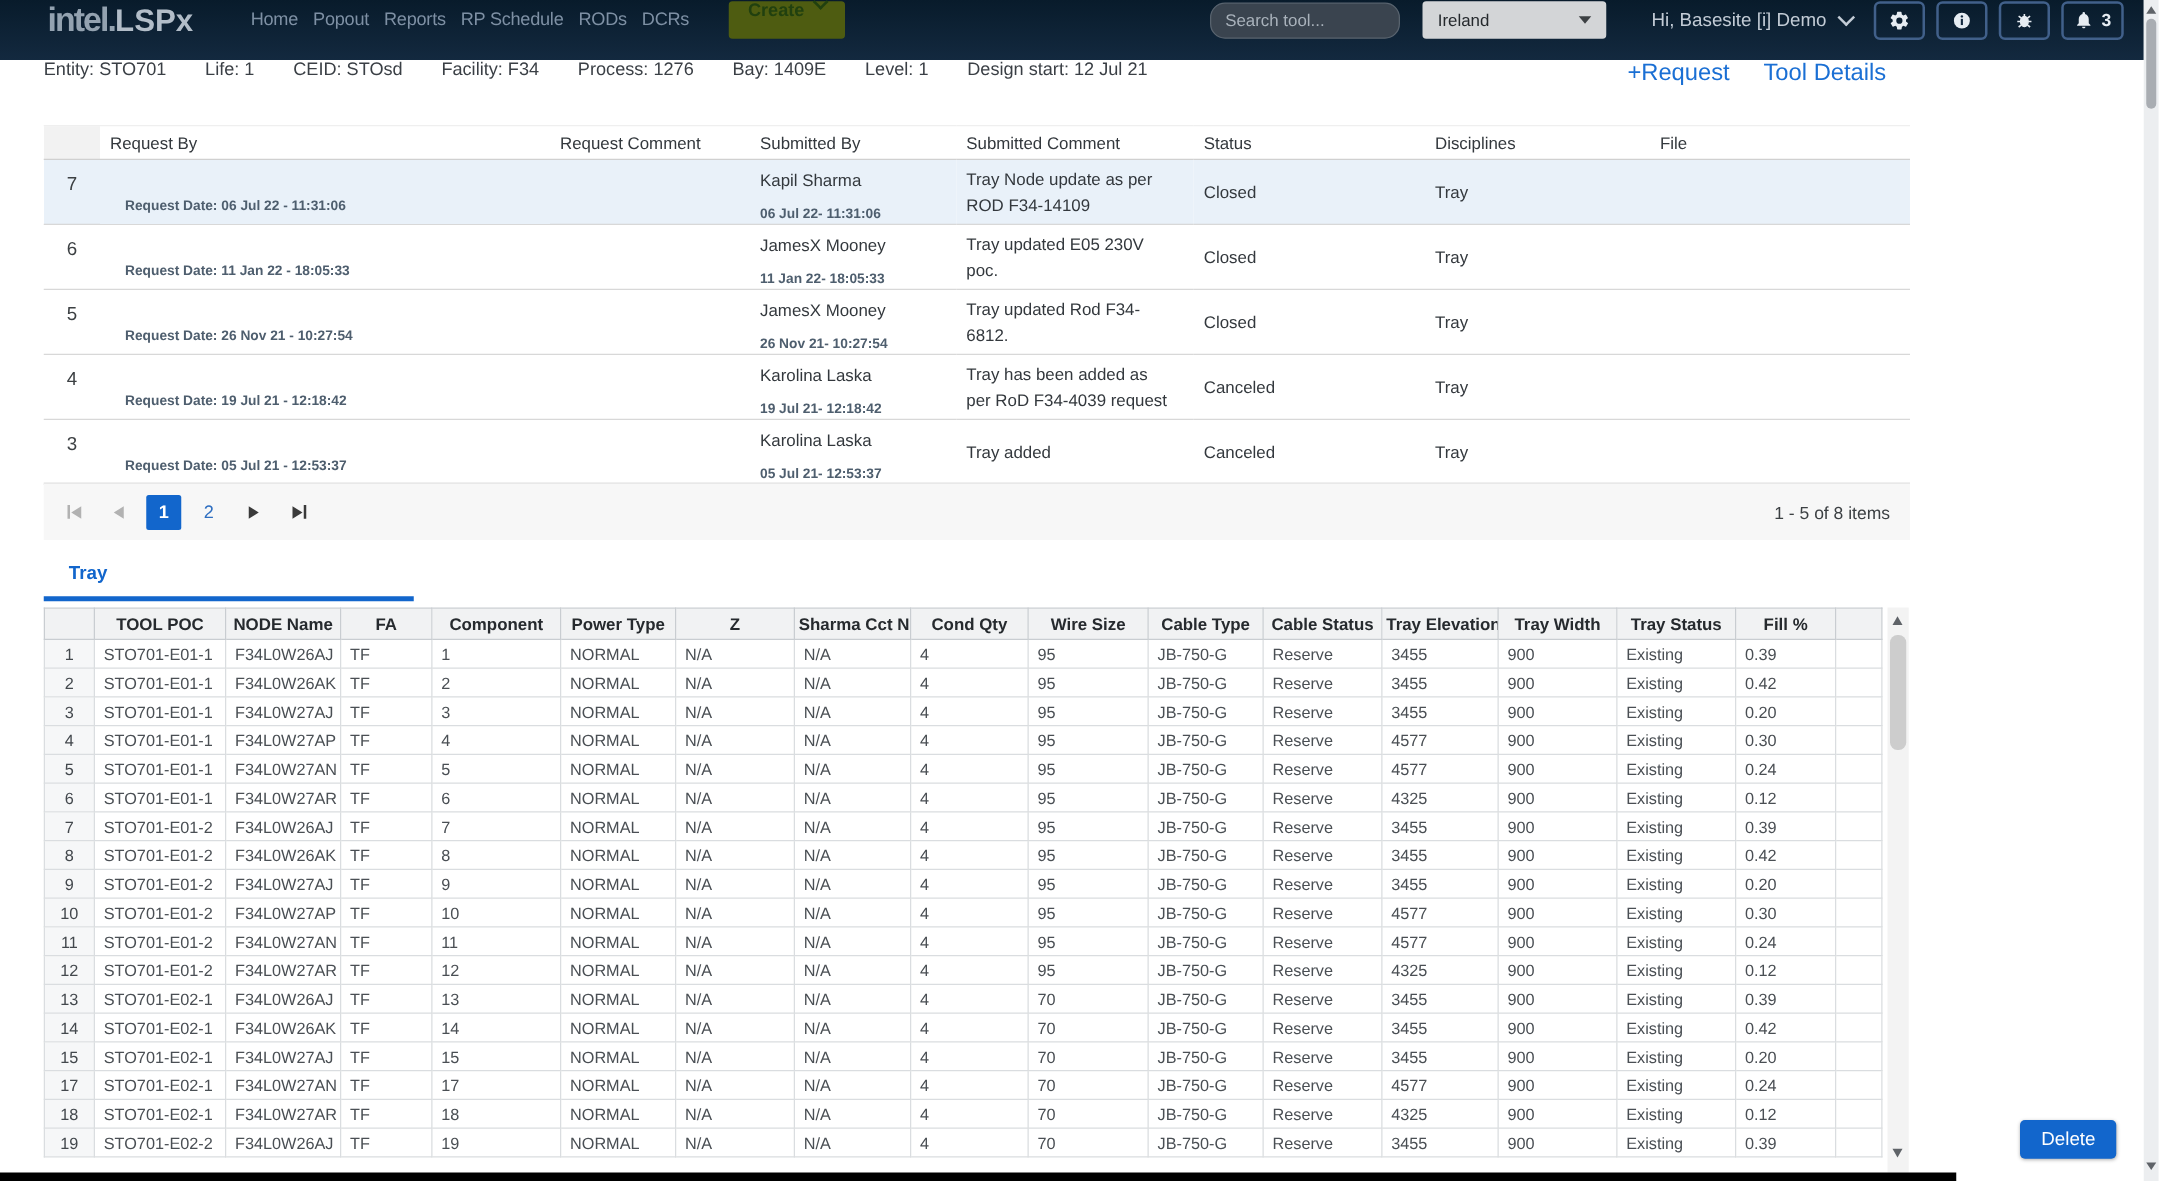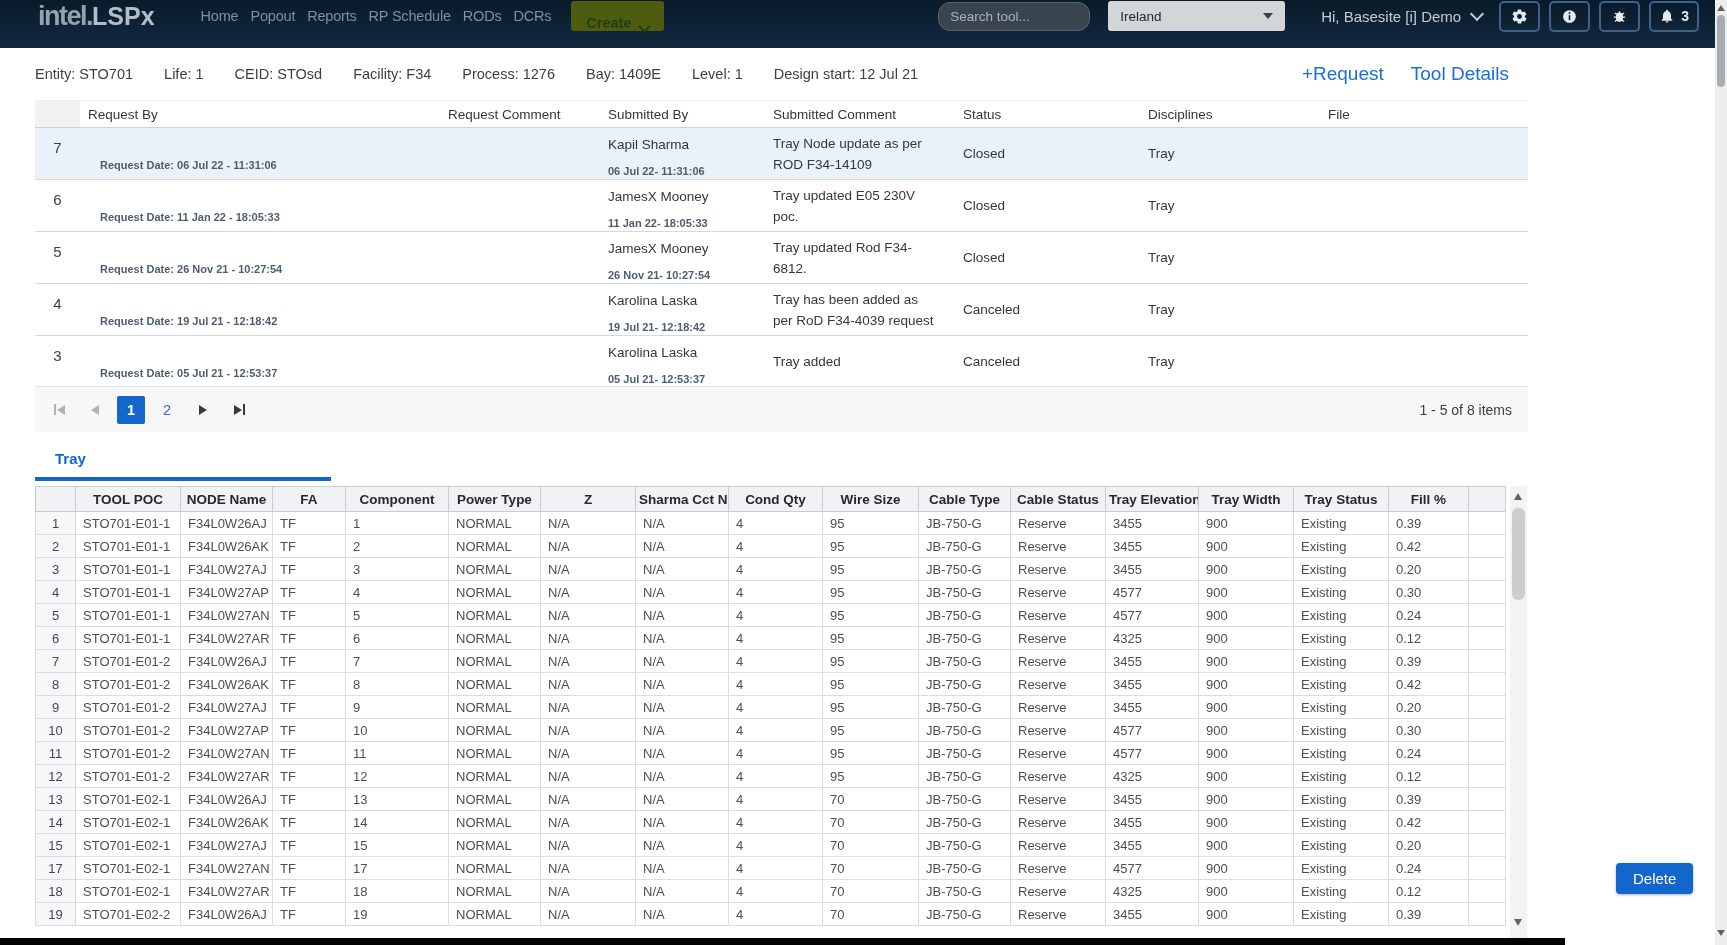--- a/index.html
+++ b/index.html
@@ -10,41 +10,41 @@
   }
   
   .navbar{position:absolute;top:0;left:0;width:1715px;height:48px;
     background:linear-gradient(#081b2b,#13293f);
     display:flex;align-items:center;padding:0 16px 16px 38px;box-sizing:border-box;z-index:6}
   .brand{display:flex;align-items:baseline;margin-right:46px;position:relative}
   .brand-intel{font-size:27px;font-weight:700;color:#93a2b0;letter-spacing:-1.5px}
   .brand-product{font-size:25px;font-weight:700;color:#b2bdc8;margin-left:0}
   .nav-links{display:flex;gap:12px}
   .nav-link{color:#7e90a4;font-size:14.5px;text-decoration:none;letter-spacing:-0.2px}
-  .create-btn{margin-left:20px;background:#4e5c11;color:#21400f;font-size:14.5px;font-weight:700;
-    border:none;border-radius:3px;height:30px;padding:0 15px;display:flex;align-items:flex-end;gap:9px;cursor:pointer}
+  .create-btn{margin-left:32px;background:#4e5c11;color:#21400f;font-size:14.5px;font-weight:700;
+    border:none;border-radius:3px;height:30px;padding:0 15px;display:flex;align-items:flex-start;gap:9px;cursor:pointer}
   .create-chev{width:7px;height:7px;border-right:2.5px solid #21400f;border-bottom:2.5px solid #21400f;
     transform:rotate(45deg);margin-top:-4px}
   .nav-spacer{flex:1}
   .search-input{width:152px;height:29px;background:#3a444f;border:1px solid #58636e;border-radius:12px;
     color:#0ea5e9;font-size:13.5px;padding:0 11px;box-sizing:border-box;font-family:inherit}
   .search-input::placeholder{color:#a9b2bb}
-  .region-select{margin-left:18px;width:177px;height:30px;background:#d3d5d7;border-radius:3px;
+  .region-select{margin-left:18px;width:147px;height:30px;background:#d3d5d7;border-radius:3px;
     display:flex;align-items:center;justify-content:space-between;padding:0 12px;box-sizing:border-box;
     color:#24282c;font-size:13.5px;cursor:pointer}
   .select-caret{width:0;height:0;border-left:5px solid transparent;border-right:5px solid transparent;border-top:6px solid #3c4043}
   .user-menu{margin-left:36px;color:#c3ccd6;font-size:15px;display:flex;align-items:center;gap:11px;cursor:pointer;white-space:nowrap}
   .user-chev{width:8px;height:8px;border-right:2px solid #c3ccd6;border-bottom:2px solid #c3ccd6;transform:rotate(45deg);margin-top:-5px}
   .icon-buttons{display:flex;gap:9px;margin-left:17px}
   .icon-btn{min-width:41px;height:31px;border:2px solid #41608a;border-radius:5px;background:transparent;
     display:flex;align-items:center;justify-content:center;gap:6px;color:#e6ecf2;padding:0 8px;box-sizing:border-box;cursor:pointer}
   .icon-btn svg{display:block}
   .badge-count{font-size:14px;color:#e6ecf2;font-weight:700;font-family:inherit}
   
-  .toolbar{position:absolute;top:48px;left:0;width:1705px;height:52px;display:flex;align-items:center;
+  .toolbar{position:absolute;top:48px;left:0;width:1705px;height:52px;display:flex;
     padding-left:35px;box-sizing:border-box;background:#fff}
   .tb-fields{display:flex;gap:31px}
   .tb-field{font-size:14.5px;color:#3a3f45;white-space:nowrap}
   .tb-links{position:absolute;right:196px;display:flex;gap:27px}
   .tb-link{color:#1a6fd4;font-size:19px;text-decoration:none;font-weight:400;white-space:nowrap}
   
   .req-table{position:absolute;left:35px;top:100px;width:1493px;border-collapse:collapse;table-layout:fixed}
   .req-table th{height:26px;font-size:13.5px;font-weight:400;color:#33383d;text-align:left;padding:0 0 0 8px;
     border-top:1px solid #efefef;border-bottom:1px solid #d0d0d0;background:#fff;white-space:nowrap;overflow:hidden}
   .req-table th.num-h{background:#f2f2f2}
@@ -78,21 +78,21 @@
   .tab-label{position:absolute;left:55px;top:450px;font-size:15px;font-weight:700;color:#1266cc;cursor:pointer}
   .tab-underline{position:absolute;left:35px;top:477px;width:296px;height:4px;background:#1266cc}
   
   .tray-table{position:absolute;left:35px;top:486px;width:1470px;border-collapse:collapse;table-layout:fixed}
   .tray-table th{height:24px;background:#f1f2f3;border:1px solid #c9cdd1;font-size:13.5px;font-weight:700;
     color:#262a2e;text-align:center;padding:0 3px;overflow:hidden;white-space:nowrap}
   .tray-table td{height:23px;border:1px solid #dadde0;font-size:13px;color:#4a4f54;padding:0 2px 0 7px;
     overflow:hidden;white-space:nowrap;box-sizing:border-box}
   .tray-table td.rnum{background:#f6f7f8;text-align:center;padding:0;color:#43484d}
   
-  .delete-btn{position:absolute;left:1616px;top:863px;height:31px;padding:0 17px;background:#1266cc;color:#fff;
+  .delete-btn{position:absolute;left:1616px;top:896px;height:31px;padding:0 17px;background:#1266cc;color:#fff;
     font-size:15px;border:none;border-radius:4px;cursor:pointer;box-shadow:0 1px 3px rgba(0,0,0,.3);
     font-family:inherit;z-index:8}
   .tray-scrollbar{position:absolute;left:1510px;top:486px;width:17px;height:452px;background:#f3f3f3;z-index:7}
   .tray-scrollbar .sb-up{position:absolute;top:7px;left:4px;width:0;height:0;
     border-left:4.5px solid transparent;border-right:4.5px solid transparent;border-bottom:7px solid #5f6368}
   .tray-scrollbar .sb-down{position:absolute;bottom:12px;left:4px;width:0;height:0;
     border-left:4.5px solid transparent;border-right:4.5px solid transparent;border-top:7px solid #5f6368}
   .tray-scrollbar .sb-thumb{position:absolute;top:22px;left:2px;width:13px;height:92px;background:#cdcdcd;border-radius:6px}
   .page-scrollbar{position:absolute;right:0;top:0;width:12px;height:945px;background:#eceef0;z-index:9}
   .page-scrollbar .sb-up{position:absolute;top:5px;left:2px;width:0;height:0;

